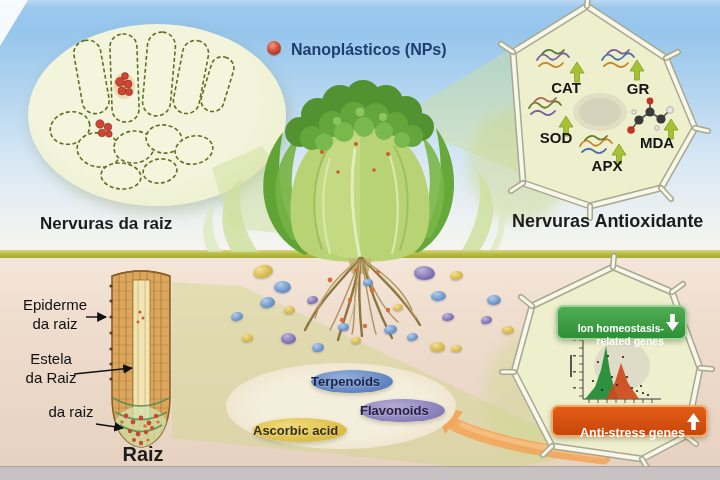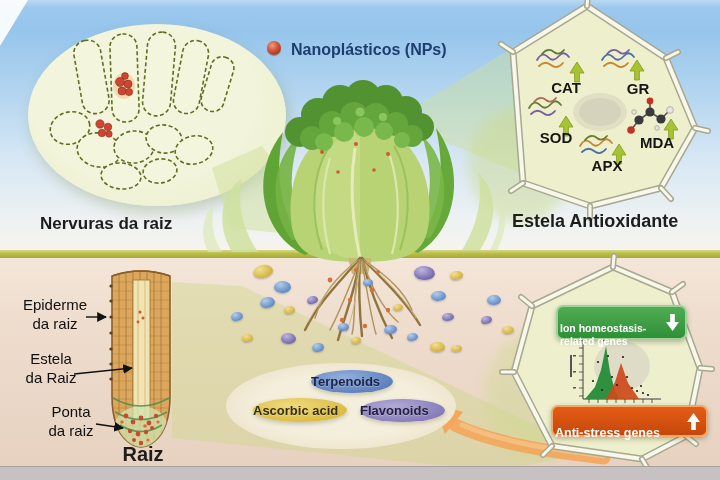--- a/index.html
+++ b/index.html
@@ -51,32 +51,32 @@
   .enz-gr{left:620px;top:80px;width:36px;}
   .enz-sod{left:534px;top:129px;width:44px;}
   .enz-apx{left:586px;top:157px;width:42px;}
   .enz-mda{left:634px;top:134px;width:46px;}
 
   .pill{position:absolute;display:flex;align-items:center;
         border-radius:50%;font-weight:bold;font-size:13px;z-index:5;
         text-shadow:0 1px 0 rgba(255,255,255,.25);box-shadow:0 2px 4px rgba(90,90,60,.3);}
   .pill-terp{left:311px;top:370px;width:82px;height:23px;color:#1b2448;
         background:radial-gradient(ellipse at 40% 32%,#93b0dc,#5a7cba 78%);}
-  .pill-asc{left:253px;top:398px;width:94px;height:24px;color:#343011;
+  .pill-asc{left:253px;top:418px;width:94px;height:24px;color:#343011;
         background:radial-gradient(ellipse at 40% 32%,#f0da7e,#d9b93f 78%);}
   .pill-flav{left:360px;top:399px;width:85px;height:23px;color:#221f3e;
         background:radial-gradient(ellipse at 40% 32%,#b3aad6,#8379b8 78%);}
 
   .genebox{position:absolute;border-radius:7px;color:#fff;font-weight:bold;
         display:flex;align-items:center;z-index:5;box-shadow:0 2px 5px rgba(60,60,30,.35);}
   .gb-ion{left:556px;top:305px;width:127px;height:31px;font-size:10.5px;line-height:1.15;
         background:linear-gradient(180deg,#4fae54,#2f8f36);border:2px solid #9ed29a;}
   .gb-stress{left:551px;top:405px;width:153px;height:28px;font-size:12.5px;
         background:linear-gradient(180deg,#e35c15,#c6470b);border:2px solid #f2a767;}
-  .genebox .txt{flex:1;text-align:left;padding:0 2px;margin-top:24px;}
+  .genebox .txt{flex:1;text-align:right;padding:0 2px;margin-top:24px;}
   .genebox .arr{flex:0 0 auto;margin-right:6px;display:flex;align-items:center;}
 </style>
 </head>
 <body>
 
 <div id="stage">
 
   <div class="sky"></div>
   <div class="soil"></div>
   <div class="soilline"></div>
@@ -483,39 +483,38 @@
       <div class="drop" style="left: 480.5px; top: 316px; width: 11px; height: 8px; background: radial-gradient(at 35% 30%, rgb(190, 182, 224) 0%, rgb(111, 100, 168) 75%); transform: rotate(-5deg);"></div>
       <div class="drop" style="left: 502px; top: 326px; width: 12px; height: 8px; background: radial-gradient(at 35% 30%, rgb(242, 224, 146) 0%, rgb(207, 174, 58) 75%); transform: rotate(4deg);"></div>
       <div class="drop" style="left: 231px; top: 311.5px; width: 12px; height: 9px; background: radial-gradient(at 35% 30%, rgb(179, 205, 234) 0%, rgb(93, 135, 194) 75%); transform: rotate(-5deg);"></div>
       <div class="drop" style="left: 241.5px; top: 334px; width: 11px; height: 8px; background: radial-gradient(at 35% 30%, rgb(242, 224, 146) 0%, rgb(207, 174, 58) 75%); transform: rotate(5deg);"></div>
     </div>
 
   <div class="npdot"></div>
   <div class="label lbl-legend">Nanoplásticos (NPs)</div>
 
   <div class="label lbl-nervuras">Nervuras da raiz</div>
-  <div class="label lbl-sistema">Estela Antioxidante</div>
+  <div class="label lbl-sistema">Nervuras Antioxidante</div>
   <div class="label lbl-raiz">Raiz</div>
 
   <div class="enz enz-cat">CAT</div>
   <div class="enz enz-gr">GR</div>
   <div class="enz enz-sod">SOD</div>
   <div class="enz enz-apx">APX</div>
   <div class="enz enz-mda">MDA</div>
 
   <div class="rootnote rn-epiderme">
     <span>Epiderme</span>
     <span>da raiz</span>
   </div>
   <div class="rootnote rn-estela">
     <span>Estela</span>
     <span>da Raiz</span>
   </div>
   <div class="rootnote rn-ponta">
-    <span>Ponta</span>
     <span>da raiz</span>
   </div>
 
   <div class="pill pill-terp">
     <span>Terpenoids</span>
   </div>
   <div class="pill pill-asc">
     <span>Ascorbic acid</span>
   </div>
   <div class="pill pill-flav">

